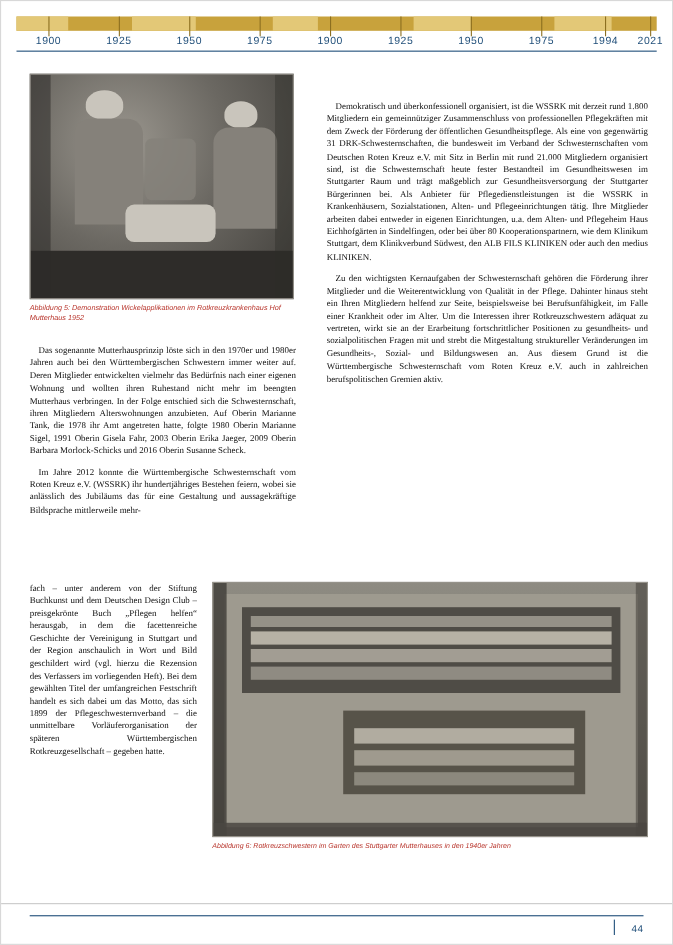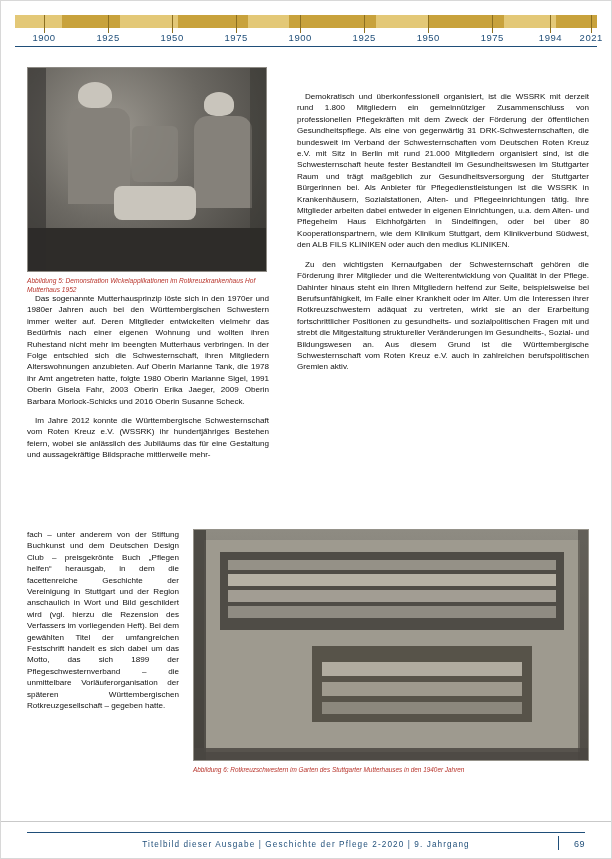--- a/index.html
+++ b/index.html
@@ -44,40 +44,41 @@
     position:absolute;top:31px;left:0;right:0;height:1px;background:#1f4e79;
   }
   .col-right{
     position:absolute;left:296px;top:90px;width:292px;
   }
 
   p.body{
     font-size:8.1px;line-height:11.4px;color:#111;
     text-align:justify;margin:0 0 8px 0;
     text-indent:8px;
+    font-family:Liberation Serif, serif;
   }
 
   
   .fig1{
     position:absolute;left:26px;top:66px;width:240px;
   }
   .fig1 .ph{
     width:240px;height:205px;
     background:#6d6a64;
     position:relative;overflow:hidden;
     border:1px solid #8d8a84;box-sizing:border-box;
   }
   .cap{
     font-size:6.6px;line-height:9px;color:#b8352c;
     margin-top:4px;font-style:italic;
   }
 
   
   .left-text{
-    position:absolute;left:26px;top:292px;width:242px;
+    position:absolute;left:26px;top:312px;width:242px;
   }
 
   
   .fig2{
     position:absolute;left:192px;top:528px;width:396px;
   }
   .fig2 .ph{
     width:396px;height:232px;background:#7d7a72;
     position:relative;overflow:hidden;
     border:1px solid #95928a;box-sizing:border-box;
@@ -220,18 +221,17 @@
         <div class="strip" style="left:0;top:0;width:12px;height:232px;background:#3f3c37;opacity:.8"></div>
         <div class="strip" style="left:384px;top:0;width:12px;height:232px;background:#3f3c37;opacity:.55"></div>
         <div class="strip" style="left:0;top:218px;width:396px;height:14px;background:#4a4742;opacity:.85"></div>
       </div>
     </div>
     <div class="cap">Abbildung 6: Rotkreuzschwestern im Garten des Stuttgarter Mutterhauses in den 1940er Jahren</div>
   </div>
 
   <div class="footer">
     <div class="footer-line"></div>
-    <div class="footer-txt">Titelbild dieser Ausgabe | Geschichte der Pflege 2-2020 | 9. Jahrgang</div>
     <div class="footdiv"></div>
-    <div class="pageno">69</div>
+    <div class="pageno">44</div>
   </div>
 
 </div>
 
 </body></html>

